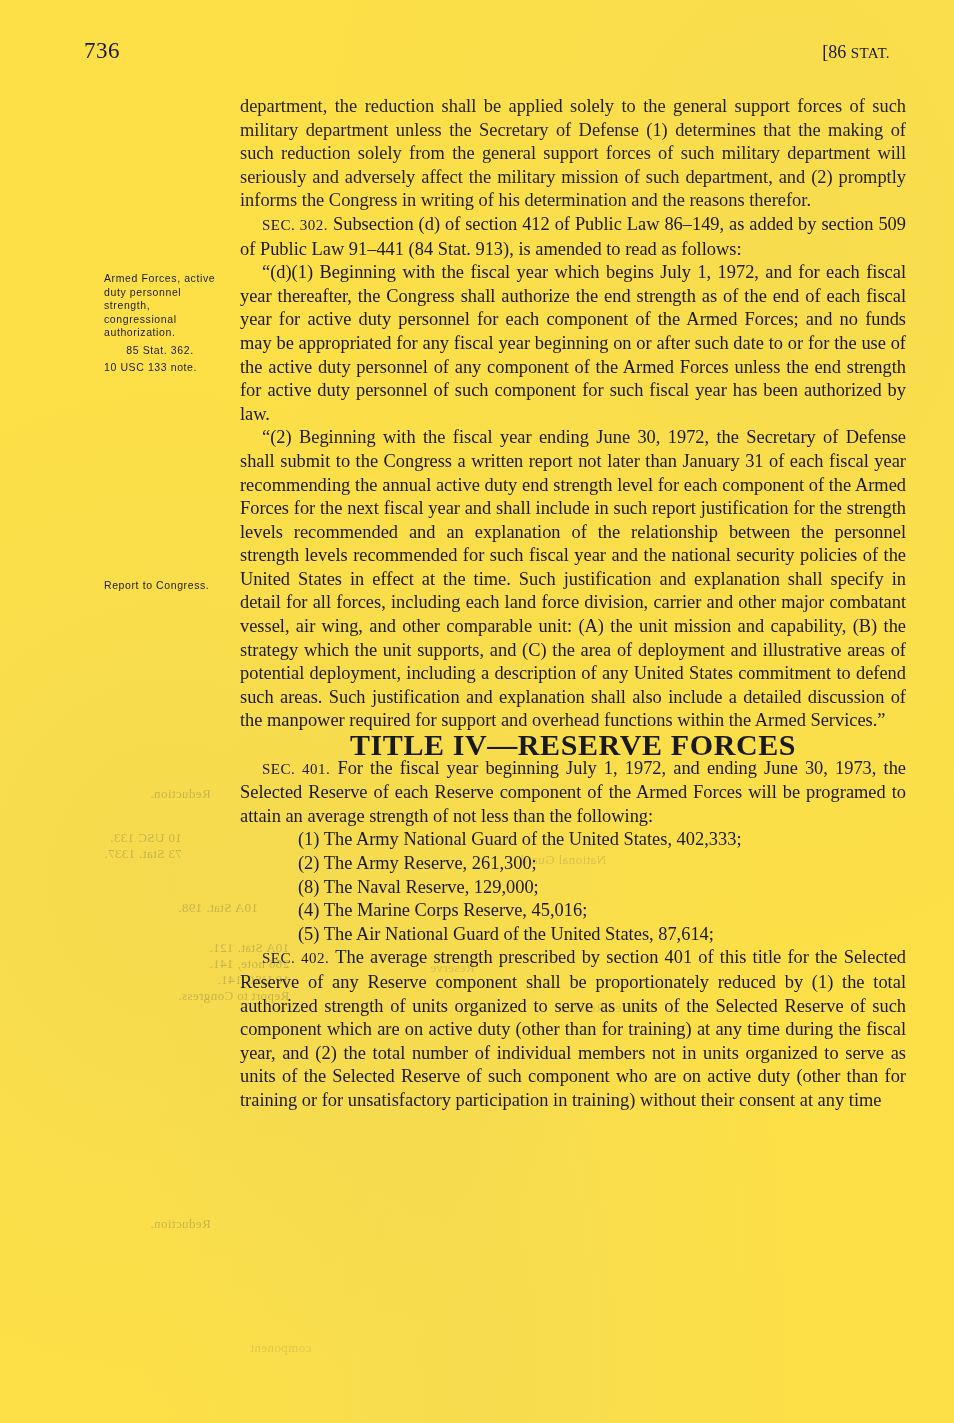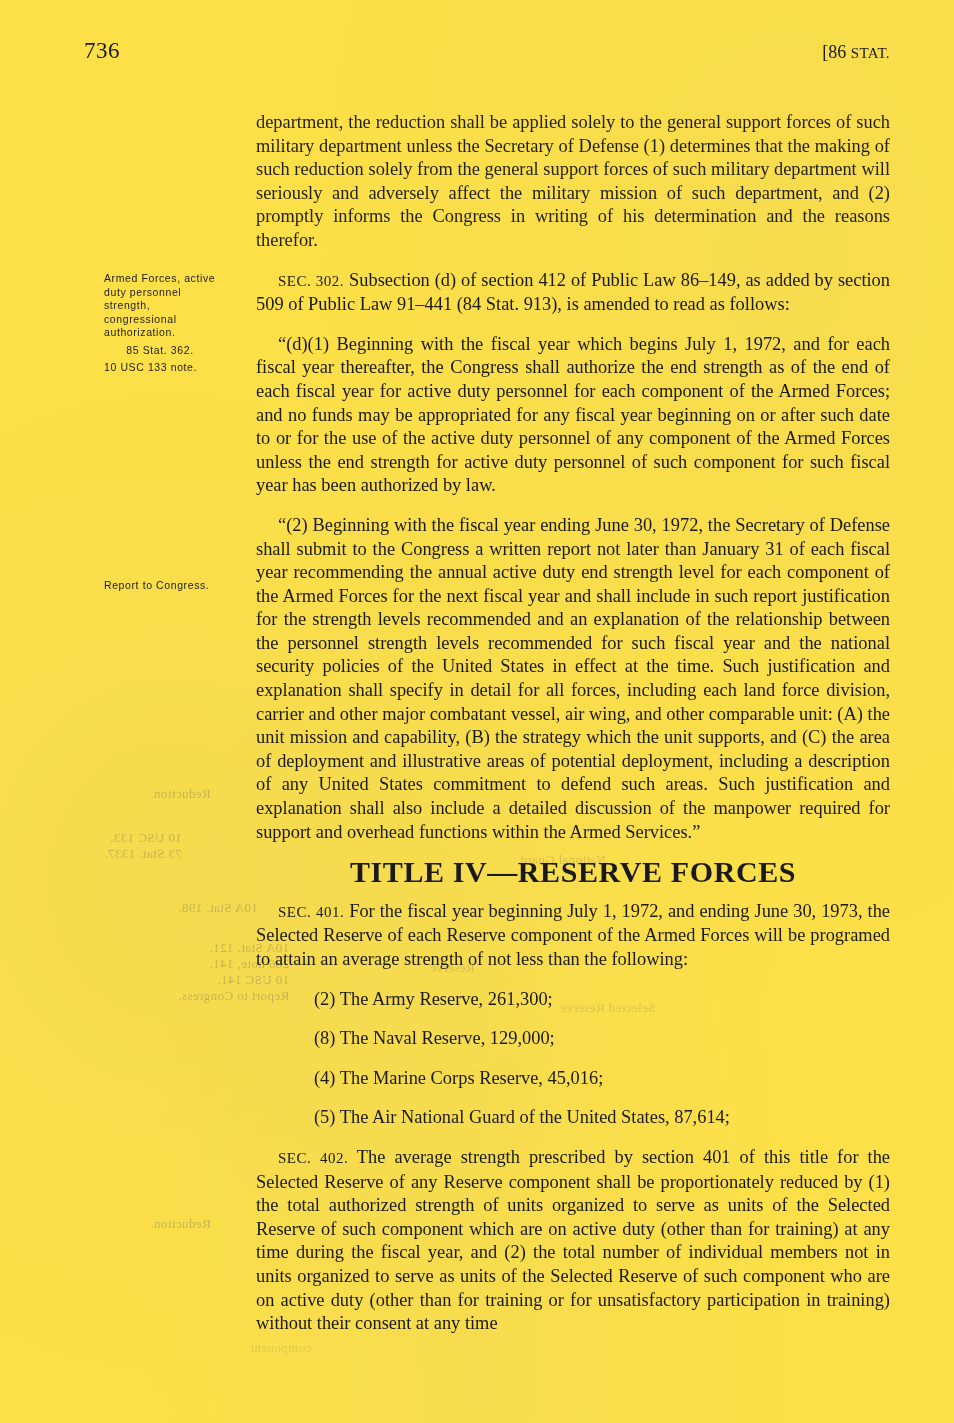--- a/index.html
+++ b/index.html
@@ -92,21 +92,21 @@
     position: absolute;
     left: 240px;
     top: 95px;
     width: 666px;
     font-size: 18.4px;
     line-height: 23.6px;
     text-align: justify;
     text-justify: inter-word;
   }
   .body-col p {
-    margin: 16px;
+    margin: 0;
   }
   .indent { text-indent: 22px; }
   .sc {
     font-size: 15px;
     letter-spacing: 0.5px;
   }
   .title-heading {
     text-align: center;
     font-size: 30px;
     letter-spacing: 0.6px;
@@ -185,20 +185,21 @@
 
     <p class="indent">“(2) Beginning with the fiscal year ending June 30, 1972, the Secretary of Defense shall submit to the Congress a written report not later than January 31 of each fiscal year recommending the annual active duty end strength level for each component of the Armed Forces for the next fiscal year and shall include in such report justification for the strength levels recommended and an explanation of the relationship between the personnel strength levels recommended for such fiscal year and the national security policies of the United States in effect at the time. Such justification and explanation shall specify in detail for all forces, including each land force division, carrier and other major combatant vessel, air wing, and other comparable unit: (A) the unit mission and capability, (B) the strategy which the unit supports, and (C) the area of deployment and illustrative areas of potential deployment, including a description of any United States commitment to defend such areas. Such justification and explanation shall also include a detailed discussion of the manpower required for support and overhead functions within the Armed Services.”</p>
 
     <p class="title-heading">TITLE IV—RESERVE FORCES</p>
 
     <p class="indent">
       <span class="sc">SEC. 401.</span>
       <span>For the fiscal year beginning July 1, 1972, and ending June 30, 1973, the Selected Reserve of each Reserve component of the Armed Forces will be programed to attain an average strength of not less than the following:</span>
     </p>
 
+    <p class="list-line">(1) The Army National Guard of the United States, 402,333;</p>
     <p class="list-line">(2) The Army Reserve, 261,300;</p>
     <p class="list-line">(8) The Naval Reserve, 129,000;</p>
     <p class="list-line">(4) The Marine Corps Reserve, 45,016;</p>
     <p class="list-line">(5) The Air National Guard of the United States, 87,614;</p>
 
     <p class="indent">
       <span class="sc">SEC. 402.</span>
       <span>The average strength prescribed by section 401 of this title for the Selected Reserve of any Reserve component shall be proportionately reduced by (1) the total authorized strength of units organized to serve as units of the Selected Reserve of such component which are on active duty (other than for training) at any time during the fiscal year, and (2) the total number of individual members not in units organized to serve as units of the Selected Reserve of such component who are on active duty (other than for training or for unsatisfactory participation in training) without their consent at any time</span>
     </p>
 

